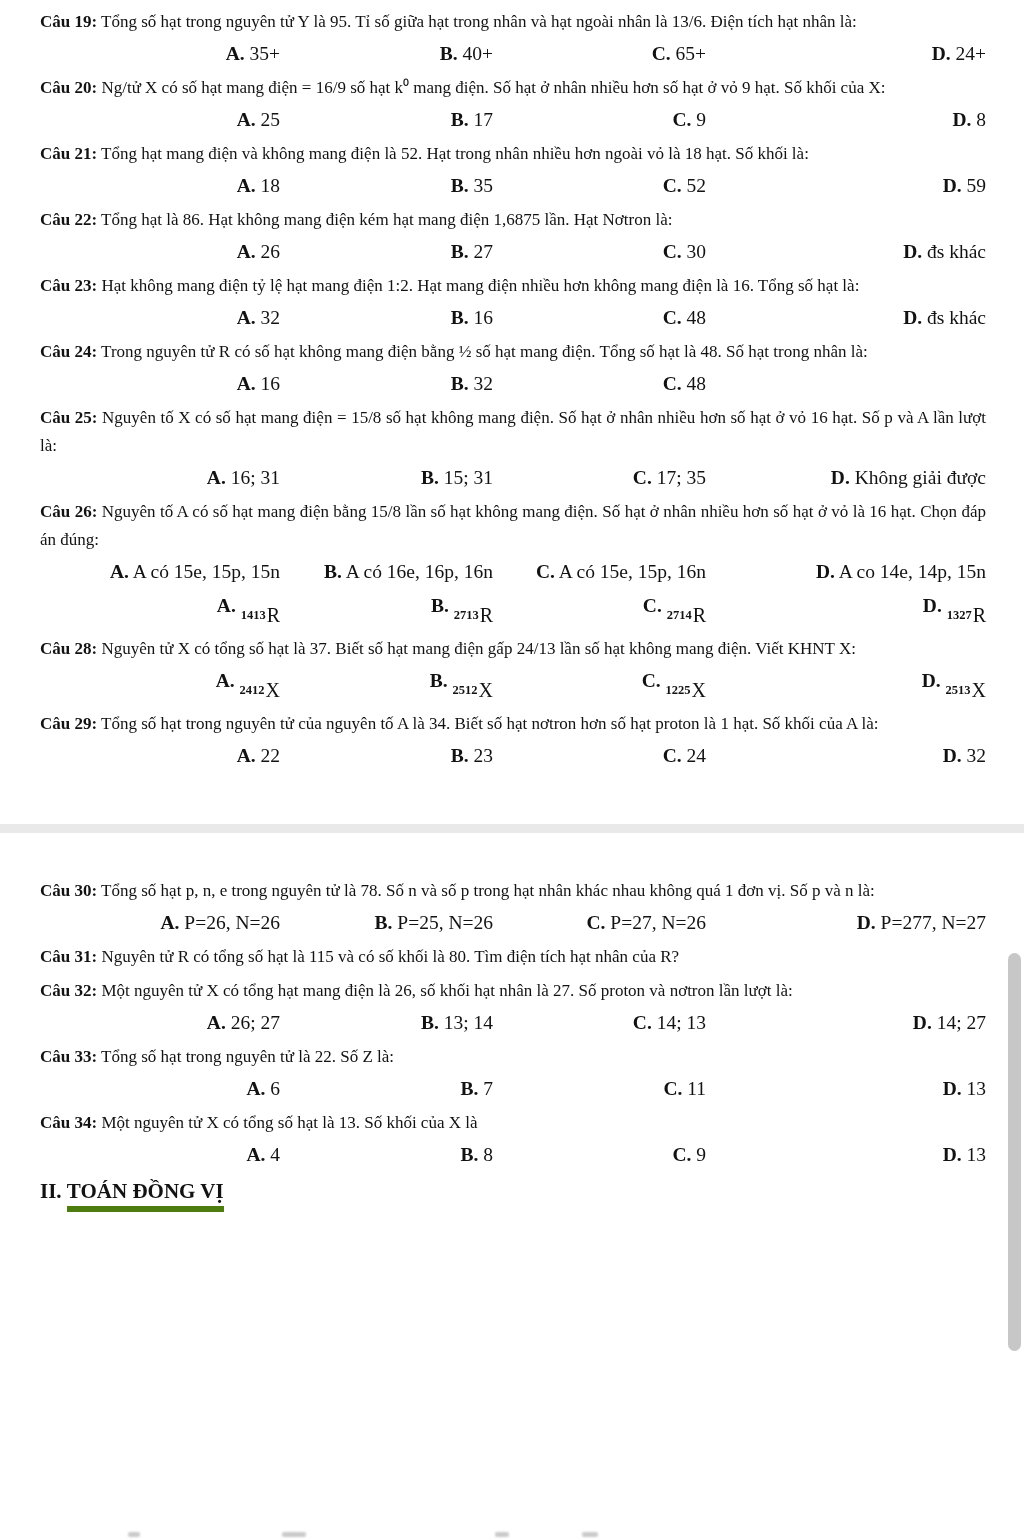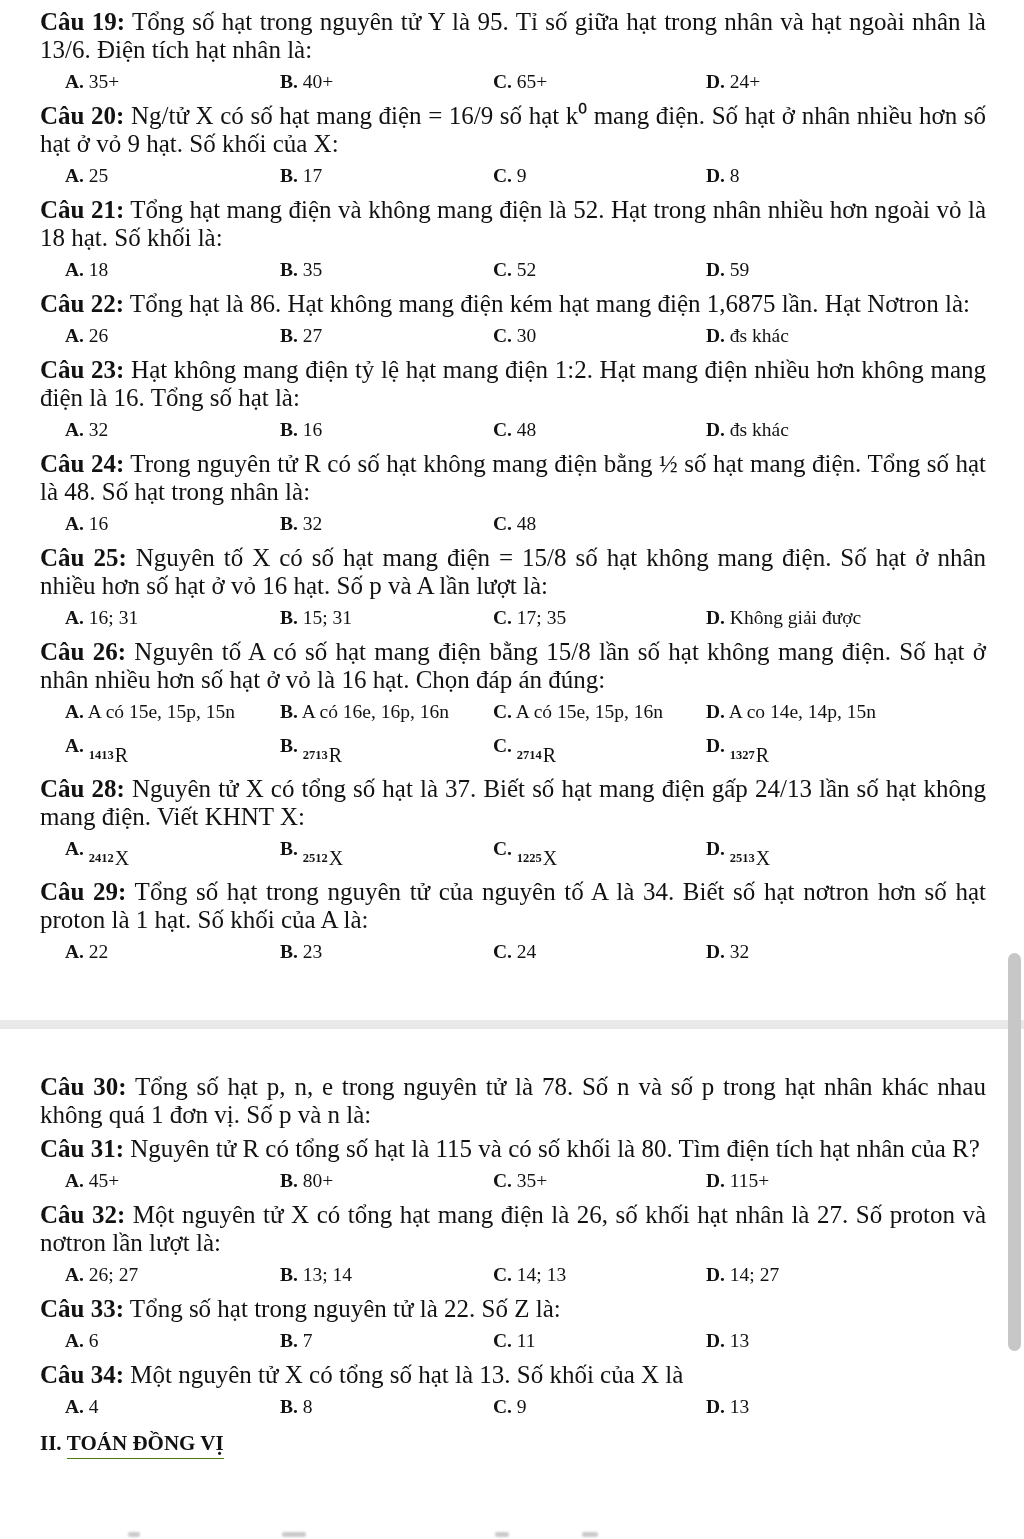--- a/index.html
+++ b/index.html
@@ -4,35 +4,35 @@
 <style>
   html,body{margin:0;padding:0;}
   body{
     width:1024px;height:1539px;background:#ffffff;
     font-family:"Liberation Serif", serif;color:#121212;
     overflow:hidden;
   }
   .page{position:relative;width:1024px;height:1539px;}
   .content{padding:8px 38px 0 40px;}
   .question{margin:0 0 6px 0;}
-  .q-text{margin:0;font-size:25px;line-height:28px;text-align:justify;}
+  .q-text{margin:0;font-size:17px;line-height:28px;text-align:justify;}
   .q-label{font-weight:700;}
   .options{
     display:grid;grid-template-columns:215px 213px 213px 1fr;
     padding-left:25px;margin:4px 0 0 0;
-    font-size:19.5px;line-height:28px;white-space:nowrap;
+    font-size:19.5px;line-height:28px;white-space:nowrap;text-align:right;
   }
   .opt-key{font-weight:700;}
   .nuclide{display:inline-flex;align-items:center;vertical-align:-7px;}
   .stack{display:inline-flex;flex-direction:row;align-items:flex-start;
     font-size:12.5px;font-weight:700;line-height:12px;margin-right:1px;}
   .sym{font-size:20px;}
   .page-divider{height:9px;margin:54px -38px 44px -40px;background:#e9e9e9;}
   .section-heading{margin:8px 0 0 0;font-size:21px;font-weight:700;line-height:28px;}
-  .sec-title{display:inline-block;border-bottom:1px solid #4d7c0f;padding-bottom:1px;}
+  .sec-title{display:inline-block;border-bottom:6px solid #4d7c0f;padding-bottom:1px;}
   .scrollbar-thumb{position:absolute;right:3px;top:953px;width:13px;height:398px;
     border-radius:7px;background:#c7c7c7;}
   .artifact{position:absolute;top:1532px;height:5px;background:#8a8a8a;
     opacity:.45;filter:blur(1px);border-radius:2px;}
   .a1{left:128px;width:12px;}
   .a2{left:282px;width:24px;}
   .a3{left:495px;width:14px;}
   .a4{left:582px;width:16px;}
 </style>
 </head>
@@ -194,30 +194,30 @@
             <span class="opt"><b class="opt-key">B.</b> <span class="opt-val">23</span></span>
             <span class="opt"><b class="opt-key">C.</b> <span class="opt-val">24</span></span>
             <span class="opt"><b class="opt-key">D.</b> <span class="opt-val">32</span></span>
           </div>
   </div>
 </section>
     <div class="page-divider" style="background: rgb(233, 233, 233);"></div>
     <section id="part2">
   <div class="question">
     <p class="q-text"><b class="q-label">Câu 30:</b> <span class="q-body">Tổng số hạt p, n, e trong nguyên tử là 78. Số n và số p trong hạt nhân khác nhau không quá 1 đơn vị. Số p và n là:</span></p>
+    <div class="options">
+            <span class="opt"><b class="opt-key">A.</b> <span class="opt-val">P=26, N=26</span></span>
+            <span class="opt"><b class="opt-key">B.</b> <span class="opt-val">P=25, N=26</span></span>
+            <span class="opt"><b class="opt-key">C.</b> <span class="opt-val">P=27, N=26</span></span>
+            <span class="opt"><b class="opt-key">D.</b> <span class="opt-val">P=277, N=27</span></span>
+          </div>
   </div>
 
   <div class="question">
     <p class="q-text"><b class="q-label">Câu 31:</b> <span class="q-body">Nguyên tử R có tổng số hạt là 115 và có số khối là 80. Tìm điện tích hạt nhân của R?</span></p>
-    <div class="options">
-            <span class="opt"><b class="opt-key">A.</b> <span class="opt-val">45+</span></span>
-            <span class="opt"><b class="opt-key">B.</b> <span class="opt-val">80+</span></span>
-            <span class="opt"><b class="opt-key">C.</b> <span class="opt-val">35+</span></span>
-            <span class="opt"><b class="opt-key">D.</b> <span class="opt-val">115+</span></span>
-          </div>
   </div>
 
   <div class="question">
     <p class="q-text"><b class="q-label">Câu 32:</b> <span class="q-body">Một nguyên tử X có tổng hạt mang điện là 26, số khối hạt nhân là 27. Số proton và nơtron lần lượt là:</span></p>
     <div class="options">
             <span class="opt"><b class="opt-key">A.</b> <span class="opt-val">26; 27</span></span>
             <span class="opt"><b class="opt-key">B.</b> <span class="opt-val">13; 14</span></span>
             <span class="opt"><b class="opt-key">C.</b> <span class="opt-val">14; 13</span></span>
             <span class="opt"><b class="opt-key">D.</b> <span class="opt-val">14; 27</span></span>
           </div>

